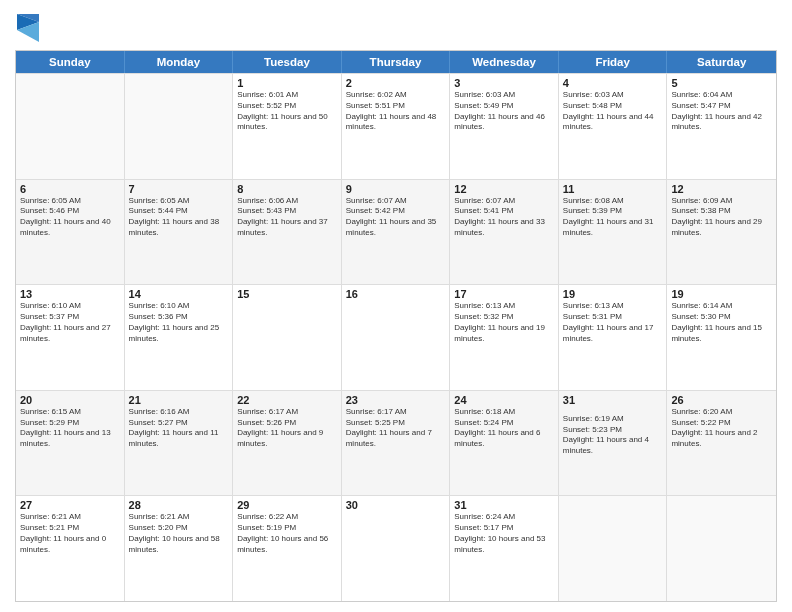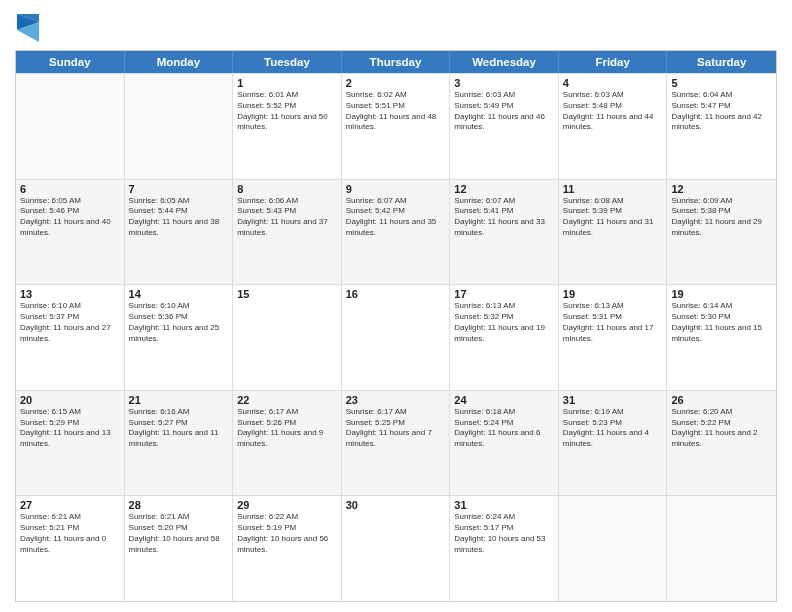--- a/index.html
+++ b/index.html
@@ -285,21 +285,21 @@
 Daylight: 11 hours and 7 minutes.</div>
           </div>
           <div class="cal-cell">
             <div class="day-num">24</div>
             <div class="cell-text" style="white-space: pre-line;">Sunrise: 6:18 AM
 Sunset: 5:24 PM
 Daylight: 11 hours and 6 minutes.</div>
           </div>
           <div class="cal-cell">
             <div class="day-num">31</div>
-            <div class="cell-text" style="white-space: pre-line;">Sunrise: 6:19 AM
+            <div class="cell-text" style="white-space: pre-line; margin-top: 7px;">Sunrise: 6:19 AM
 Sunset: 5:23 PM
 Daylight: 11 hours and 4 minutes.</div>
           </div>
           <div class="cal-cell">
             <div class="day-num">26</div>
             <div class="cell-text" style="white-space: pre-line;">Sunrise: 6:20 AM
 Sunset: 5:22 PM
 Daylight: 11 hours and 2 minutes.</div>
           </div>
         </div>

